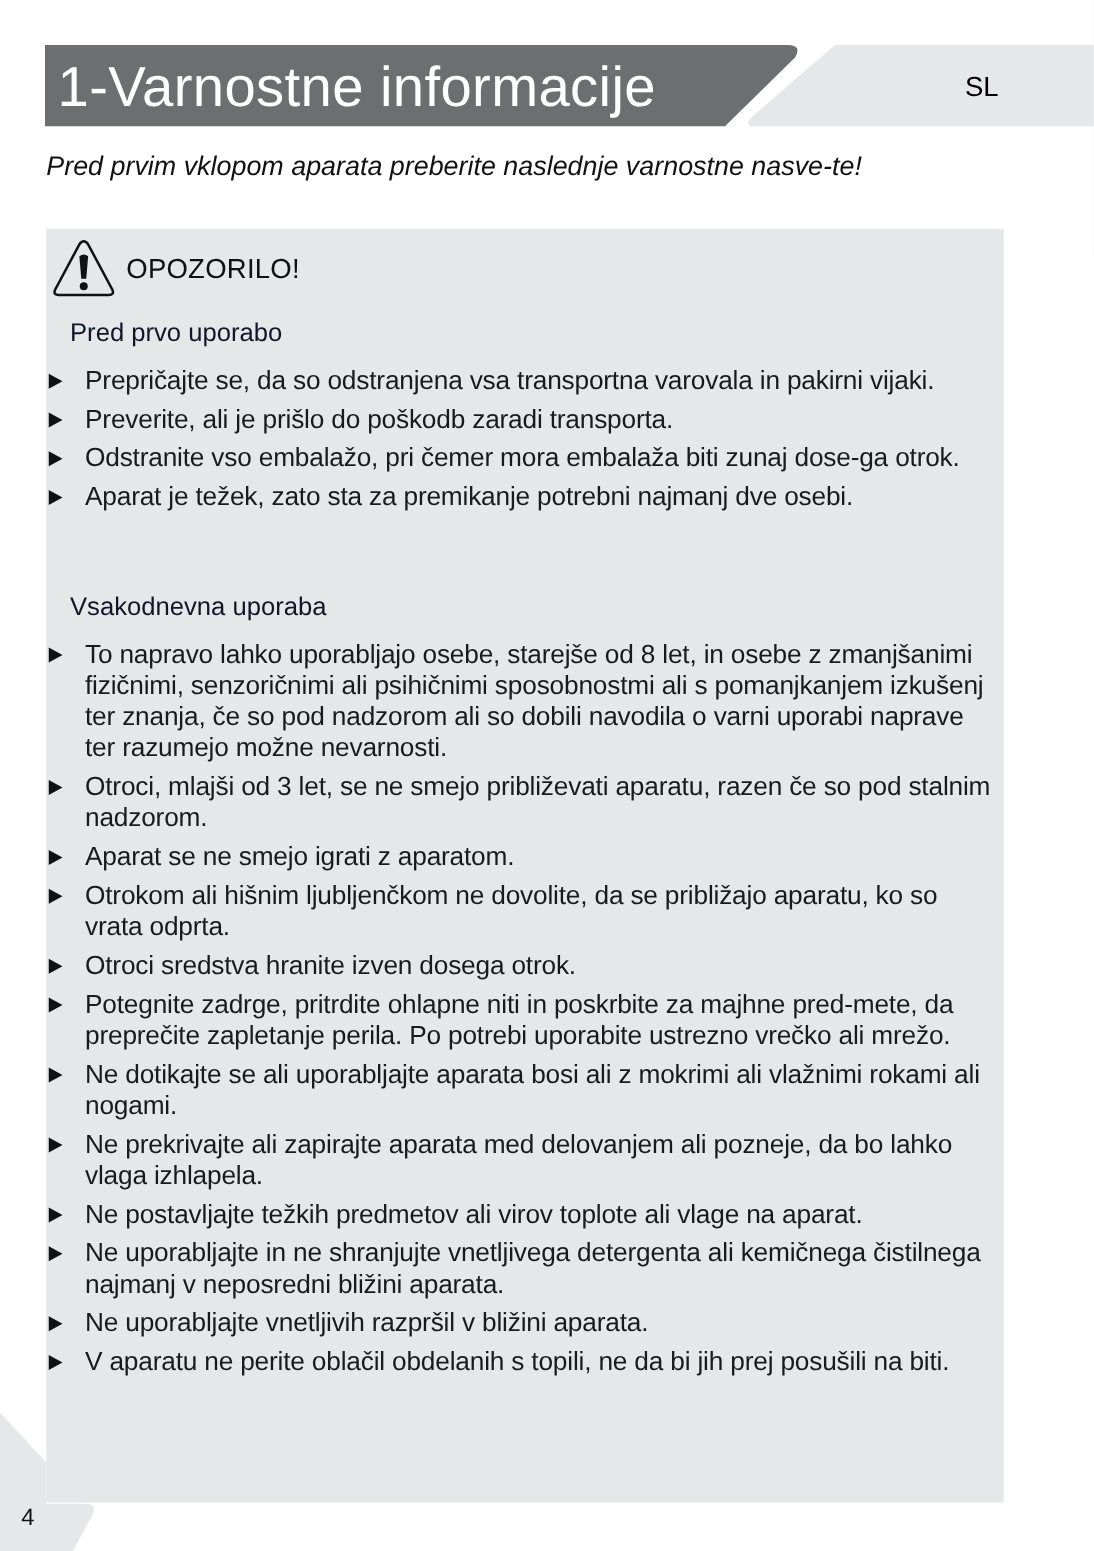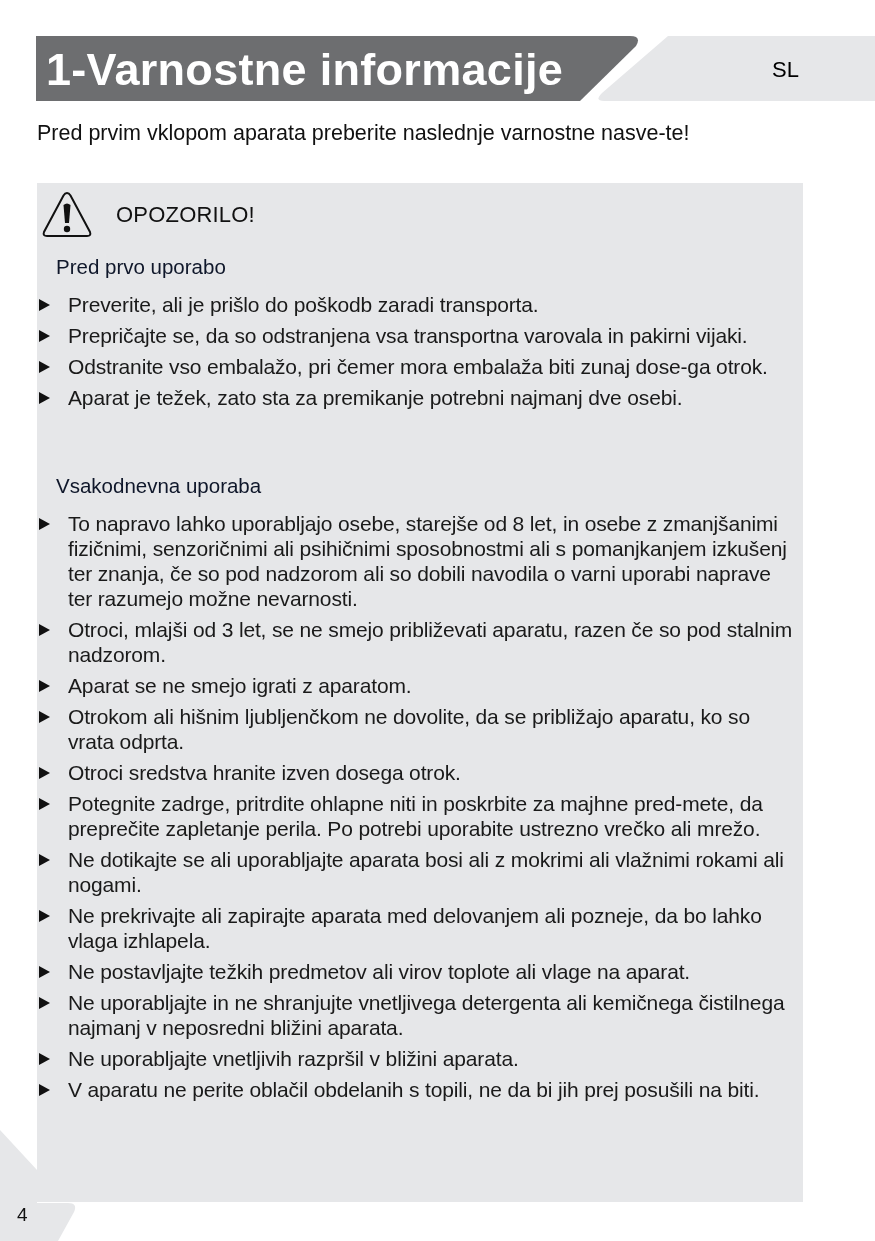--- a/index.html
+++ b/index.html
@@ -5,37 +5,37 @@
   html, body { margin: 0; padding: 0; }
   body {
     width: 875px; height: 1241px; position: relative; overflow: hidden;
     background: #ffffff;
     font-family: "Liberation Sans", "DejaVu Sans", sans-serif;
     color: #1a1a1a;
   }
   .header-shapes { position: absolute; left: 0; top: 0; width: 875px; height: 110px; }
   .title {
     position: absolute; left: 46px; top: 40px;
-    font-size: 45px; color: #ffffff; font-weight: 700; letter-spacing: 0.3px;
+    font-size: 45px; color: #ffffff; font-weight: 400; letter-spacing: 0.3px;
     white-space: nowrap; line-height: 60px;
   }
   .lang {
     position: absolute; left: 772px; top: 57px; font-size: 22px; color: #000000;
   }
   .intro {
     position: absolute; left: 37px; top: 120px; width: 770px;
-    font-size: 21.5px; line-height: 26px; color: #111;
+    font-size: 21.5px; line-height: 26px; color: #111; font-style: italic;
   }
   .panel {
     position: absolute; left: 37px; top: 183px; width: 766px; height: 1019px;
     background: #e6e7e9;
   }
   .warn-row { position: absolute; left: 4px; top: 7px; display: flex; align-items: center; }
   .warn-icon { width: 52px; height: 50px; }
-  .warn-label { font-size: 22px; margin-left: 23px; color: #111; letter-spacing: 0.2px; }
+  .warn-label { font-size: 22px; margin-left: 8px; color: #111; letter-spacing: 0.2px; }
   .section-title {
     position: absolute; left: 19px; font-size: 20.5px; color: #0f172a;
   }
   ul.items { list-style: none; margin: 0; padding: 0; position: absolute; left: 0; width: 762px; }
   ul.items li {
     position: relative; padding-left: 31px; font-size: 21px; line-height: 25px;
     margin-bottom: 6px; color: #1a1a1a; letter-spacing: -0.15px;
   }
   ul.items li .bullet {
     position: absolute; left: 2px; top: 7px; width: 0; height: 0;
@@ -66,22 +66,22 @@
     <svg class="warn-icon" viewBox="0 0 52 50">
       <path d="M26 3 Q28 3 29.5 5.5 L49 42 Q50.5 46 46 46 H6 Q1.5 46 3 42 L22.5 5.5 Q24 3 26 3 Z" fill="none" stroke="#111" stroke-width="2"></path>
       <path d="M22.5 15 Q26 12 29.5 15 L28 33 H24 Z" fill="#111"></path>
       <circle cx="26" cy="39" r="3.2" fill="#111"></circle>
     </svg>
     <span class="warn-label">OPOZORILO!</span>
   </div>
 
   <div class="section-title" style="top:72px">Pred prvo uporabo</div>
   <ul class="items" style="top:109px">
+    <li><span class="bullet"></span><span>Prepričajte se, da so odstranjena vsa transportna varovala in pakirni vijaki.</span></li>
     <li><span class="bullet"></span><span>Preverite, ali je prišlo do poškodb zaradi transporta.</span></li>
-    <li><span class="bullet"></span><span>Prepričajte se, da so odstranjena vsa transportna varovala in pakirni vijaki.</span></li>
     <li><span class="bullet"></span><span>Odstranite vso embalažo, pri čemer mora embalaža biti zunaj dose-ga otrok.</span></li>
     <li><span class="bullet"></span><span>Aparat je težek, zato sta za premikanje potrebni najmanj dve osebi.</span></li>
   </ul>
 
   <div class="section-title" style="top:291px">Vsakodnevna uporaba</div>
   <ul class="items" style="top:328px">
     <li><span class="bullet"></span><span>To napravo lahko uporabljajo osebe, starejše od 8 let, in osebe z zmanjšanimi fizičnimi, senzoričnimi ali psihičnimi sposobnostmi ali s pomanjkanjem izkušenj ter znanja, če so pod nadzorom ali so dobili navodila o varni uporabi naprave ter razumejo možne nevarnosti.</span></li>
     <li><span class="bullet"></span><span>Otroci, mlajši od 3 let, se ne smejo približevati aparatu, razen če so pod stalnim nadzorom.</span></li>
     <li><span class="bullet"></span><span>Aparat se ne smejo igrati z aparatom.</span></li>
     <li><span class="bullet"></span><span>Otrokom ali hišnim ljubljenčkom ne dovolite, da se približajo aparatu, ko so vrata odprta.</span></li>

